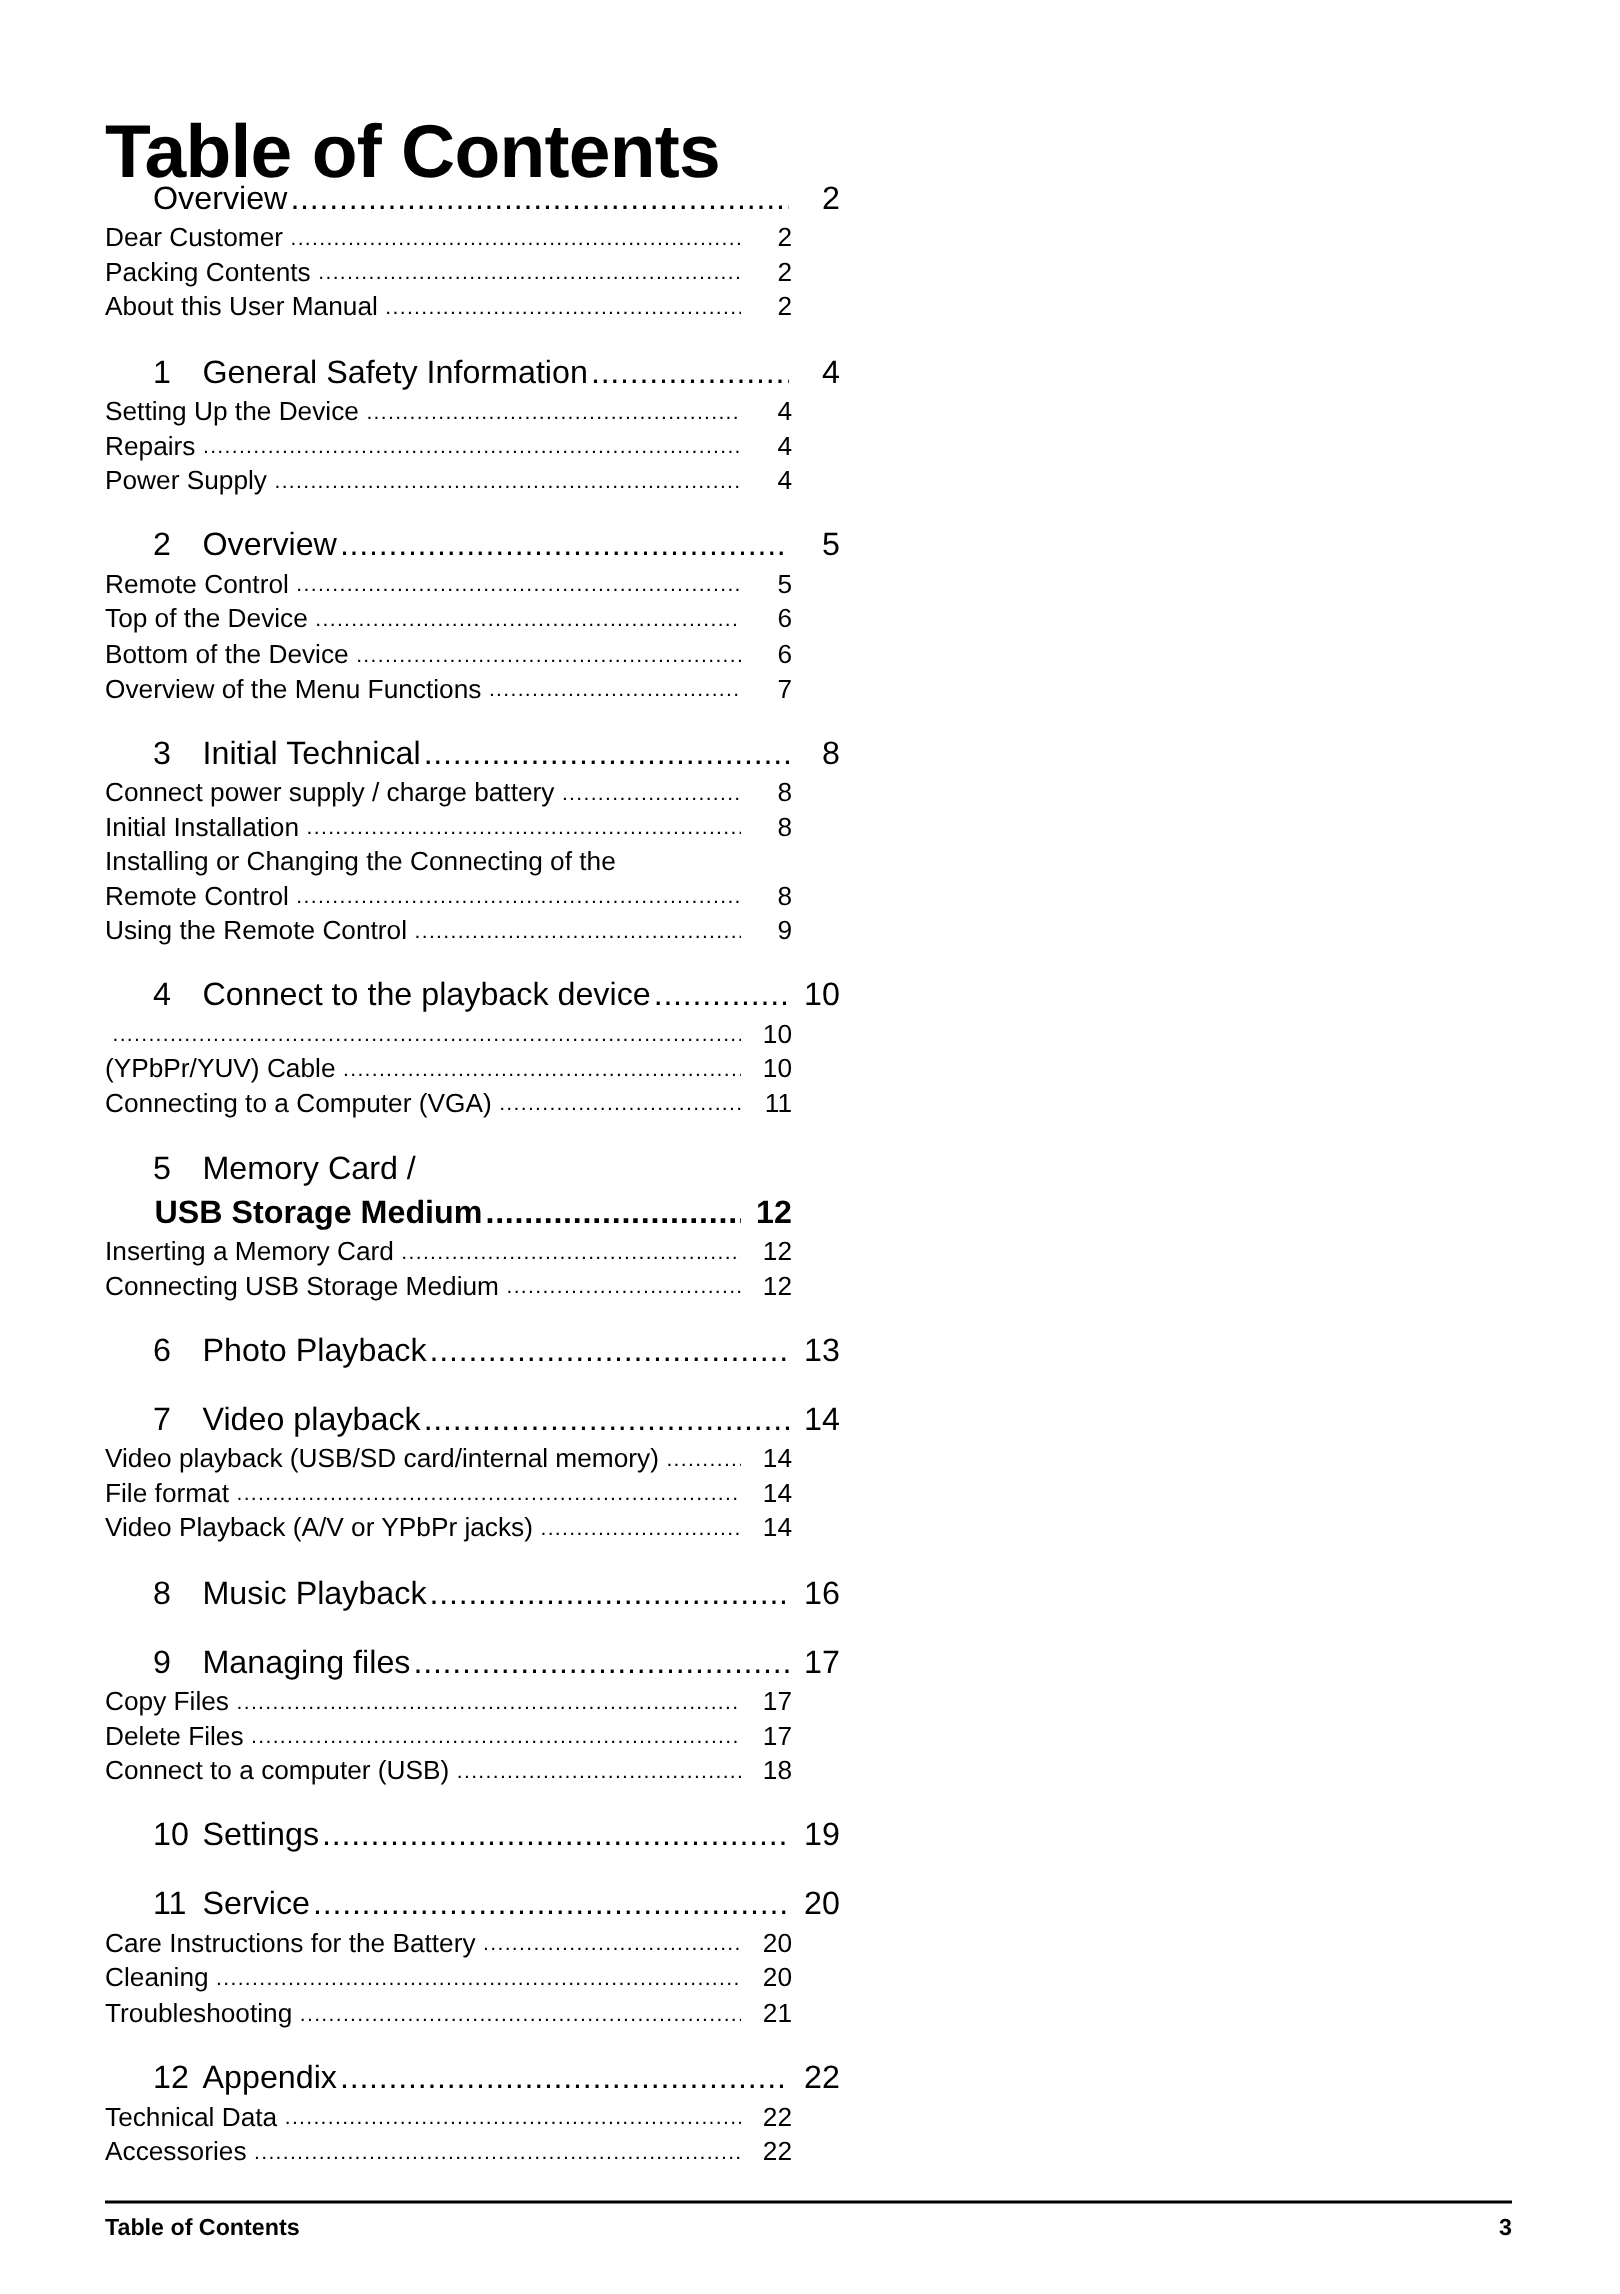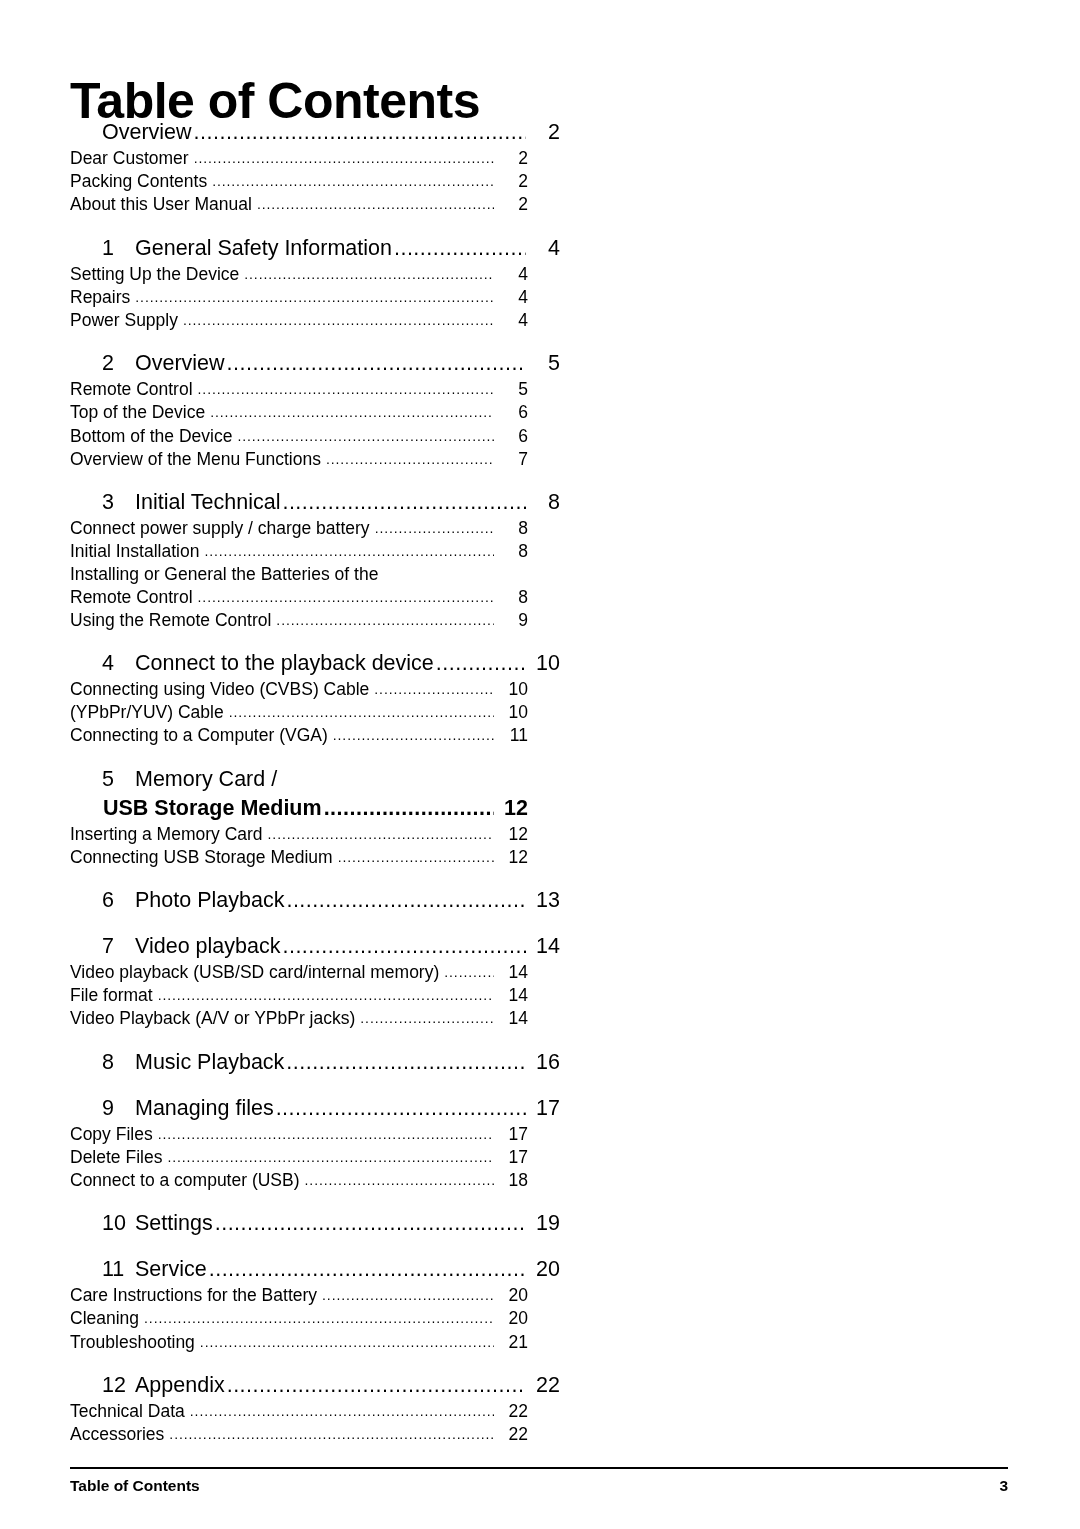--- a/index.html
+++ b/index.html
@@ -264,41 +264,40 @@
         <div class="row sub">
           <span class="title">Connect power supply / charge battery</span>
           <span class="leader">..................................................................................................................</span>
           <span class="pageno">8</span>
         </div>
         <div class="row sub">
           <span class="title">Initial Installation</span>
           <span class="leader">..................................................................................................................</span>
           <span class="pageno">8</span>
         </div>
-        <div class="sub-wrap-first">Installing or General the Batteries of the</div>
+        <div class="sub-wrap-first">Installing or Changing the Connecting of the</div>
         <div class="row sub">
           <span class="title">Remote Control</span>
           <span class="leader">..................................................................................................................</span>
           <span class="pageno">8</span>
         </div>
         <div class="row sub">
           <span class="title">Using the Remote Control</span>
           <span class="leader">..................................................................................................................</span>
           <span class="pageno">9</span>
         </div>
       </div>
       <div class="toc-block">
         <div class="row chapter">
           <span class="num">4</span>
           <span class="title">Connect to the playback device</span>
           <span class="leader">..................................................................................................................</span>
           <span class="pageno">10</span>
         </div>
         <div class="row sub">
-          <span class="title">Connecting using Video (CVBS) Cable</span>
           <span class="leader">..................................................................................................................</span>
           <span class="pageno">10</span>
         </div>
         <div class="row sub">
           <span class="title">(YPbPr/YUV) Cable</span>
           <span class="leader">..................................................................................................................</span>
           <span class="pageno">10</span>
         </div>
         <div class="row sub">
           <span class="title">Connecting to a Computer (VGA)</span>

